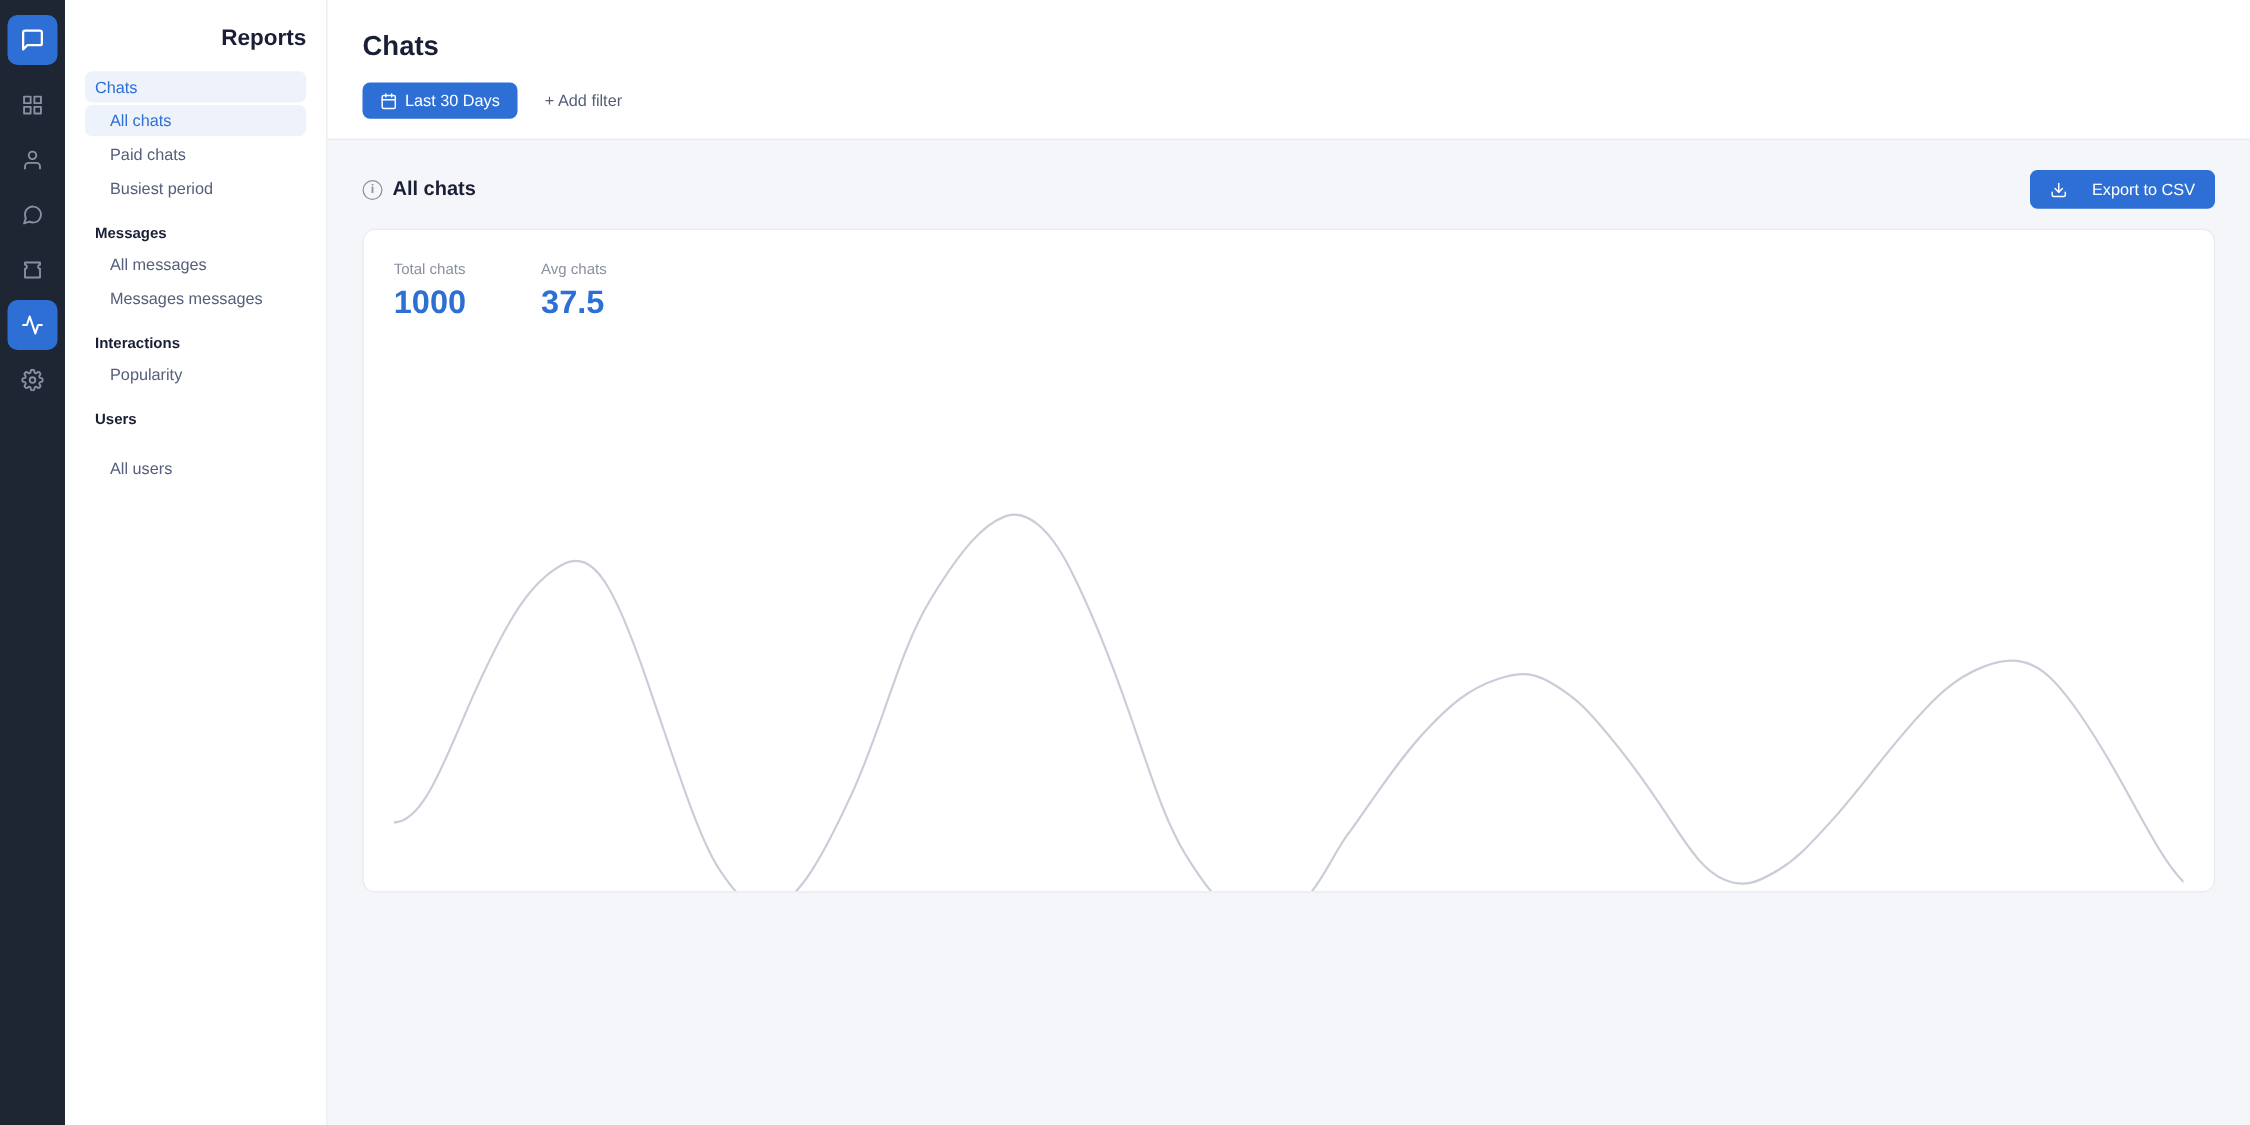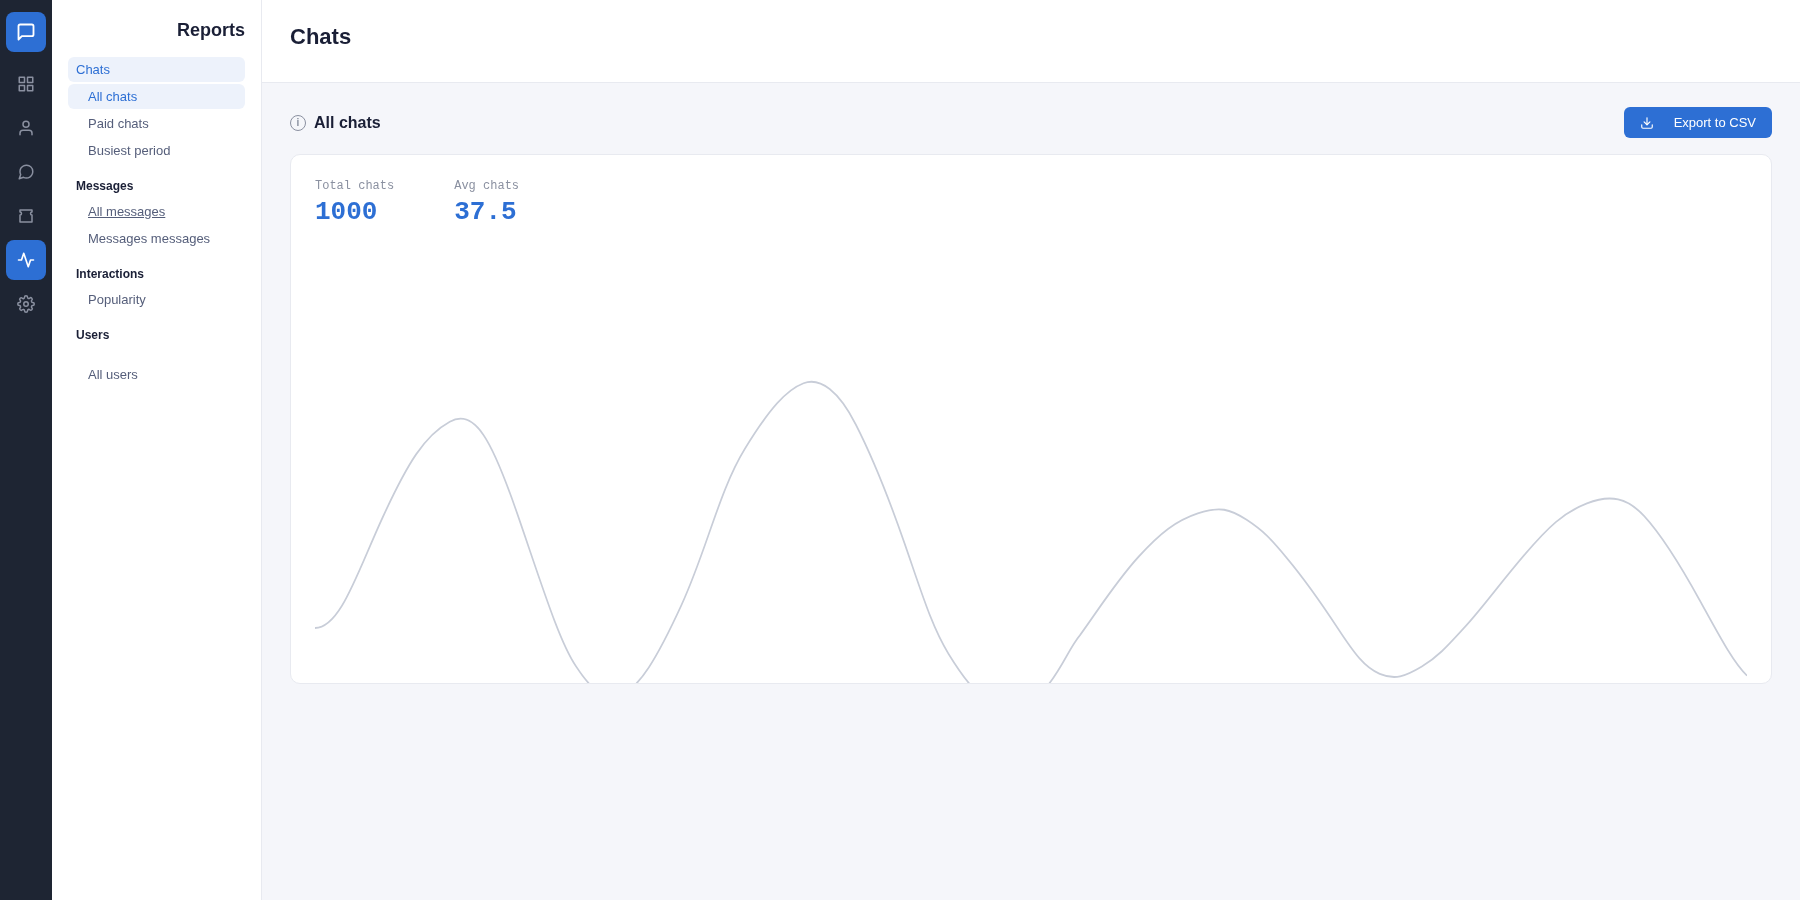--- a/index.html
+++ b/index.html
@@ -143,21 +143,20 @@
     .chart-card {
       background: #fff;
       border-radius: 10px;
       border: 1px solid #e8eaf0;
       padding: 24px 24px 0 24px;
       overflow: hidden;
     }
     .chart-stats {
       display: flex; gap: 60px;
       margin-bottom: 16px;
-      font-family: Liberation Mono, monospace;
     }
     .stat-block { display: flex; flex-direction: column; gap: 4px; }
     .stat-label {
       font-size: 12px; color: #8a90a0; font-weight: 400;
     }
     .stat-value {
       font-size: 26px; font-weight: 600; color: #2d6fd4;
     }
 
     
@@ -218,33 +217,47 @@
 
 <aside class="sidebar">
   <div class="sidebar-title">Reports</div>
 
   <div class="sidebar-item section-top active">Chats</div>
   <div class="sidebar-item active" style="padding-left:20px;">All chats</div>
   <div class="sidebar-item" style="padding-left:20px;">Paid chats</div>
   <div class="sidebar-item" style="padding-left:20px;">Busiest period</div>
 
   <div class="sidebar-section-label">Messages</div>
-  <div class="sidebar-item" style="padding-left:20px;text-decoration:underline;">All messages</div>
+  <div class="sidebar-item" style="padding-left:20px;">All messages</div>
   <div class="sidebar-item" style="padding-left:20px;">Messages messages</div>
 
   <div class="sidebar-section-label">Interactions</div>
   <div class="sidebar-item" style="padding-left:20px;">Popularity</div>
 
   <div class="sidebar-section-label">Users</div>
   <div class="sidebar-item" style="padding-left:20px;margin-top:20px;">All users</div>
 </aside>
 
 <div class="main-content">
   <div class="page-header">
     <div class="page-title">Chats</div>
+    <div class="filter-bar">
+      <button class="filter-btn">
+        <svg width="14" height="14" viewBox="0 0 24 24" fill="none" stroke="currentColor" stroke-width="2" stroke-linecap="round" stroke-linejoin="round">
+          <rect x="3" y="4" width="18" height="18" rx="2" ry="2"></rect>
+          <line x1="16" y1="2" x2="16" y2="6"></line>
+          <line x1="8" y1="2" x2="8" y2="6"></line>
+          <line x1="3" y1="10" x2="21" y2="10"></line>
+        </svg>
+        <span>Last 30 Days</span>
+      </button>
+      <button class="add-filter-btn">
+        <span>+ Add filter</span>
+      </button>
+    </div>
   </div>
 
   <div class="content-area">
     <div class="section-header">
       <div class="section-title-row">
         <div class="info-icon">
           <span>i</span>
         </div>
         <span class="section-title">All chats</span>
       </div>

